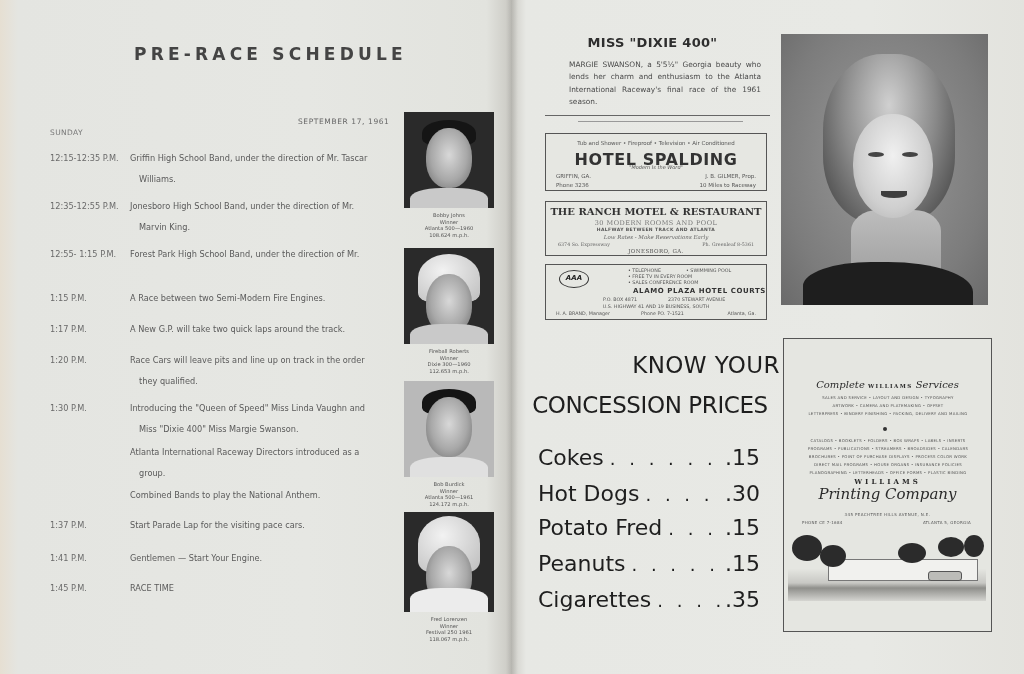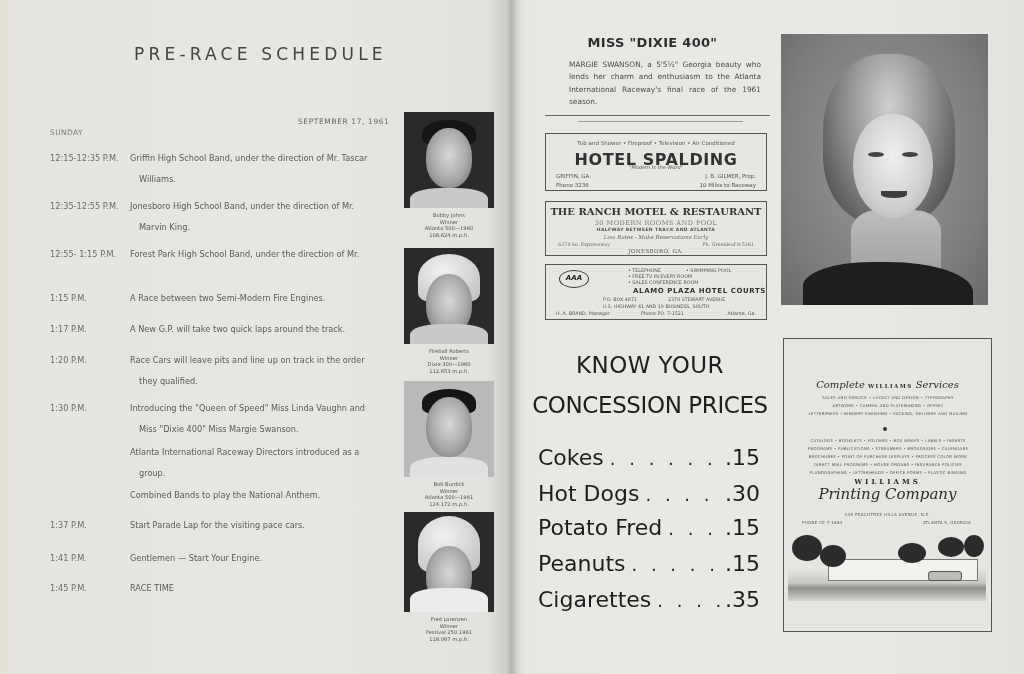--- a/index.html
+++ b/index.html
@@ -16,21 +16,21 @@
       background: linear-gradient(90deg, #cfcec8 0px, #e7e8e4 14px, #e8e9e5 70%, #e3e3de 100%);
     }
     .gutter {
       position: absolute; left: 506px; top: 0; width: 12px; height: 674px;
       background: linear-gradient(90deg, rgba(0,0,0,0) 0%, rgba(0,0,0,0.10) 50%, rgba(0,0,0,0) 100%);
     }
 
     
     .sched-title {
       position: absolute; left: 134px; top: 44px;
-      font-family: "DejaVu Sans", sans-serif; font-weight: normal;
+      font-family: "DejaVu Sans", sans-serif; font-weight: bold;
       font-size: 17px; letter-spacing: 4.2px; color: #444;
     }
     .sched-date {
       position: absolute; left: 298px; top: 117px;
       font-size: 7.5px; letter-spacing: 0.6px; color: #666;
     }
     .sched-day {
       position: absolute; left: 50px; top: 128px;
       font-size: 7.5px; letter-spacing: 0.4px; color: #777;
     }
@@ -103,21 +103,21 @@
     .ad-alamo .feats { position: absolute; left: 82px; top: 3px; font-size: 4.8px; line-height: 5.8px; color: #555; }
     .ad-alamo .feats .pool { position: absolute; left: 58px; top: 0; white-space: nowrap; }
     .ad-alamo .name { position: absolute; left: 0; top: 22px; width: 100%; text-align: right; font-size: 7px; font-weight: bold; letter-spacing: 0.6px; color: #333; }
     .ad-alamo .box { position: absolute; left: 57px; top: 32px; font-size: 4.8px; color: #555; }
     .ad-alamo .street { position: absolute; left: 122px; top: 32px; font-size: 4.8px; color: #555; }
     .ad-alamo .hwy { position: absolute; left: 0; top: 39px; width: 100%; text-align: center; font-size: 4.8px; color: #555; }
     .ad-alamo .mgr { position: absolute; left: 10px; top: 46px; font-size: 4.8px; color: #555; }
     .ad-alamo .phone { position: absolute; left: 95px; top: 46px; font-size: 4.8px; color: #555; }
     .ad-alamo .city { position: absolute; right: 10px; top: 46px; font-size: 4.8px; color: #555; }
 
-    .conc-h1 { position: absolute; left: 520px; top: 352px; width: 260px; text-align: center; font-size: 23px; color: #1e1e1e; letter-spacing: 0.4px; }
+    .conc-h1 { position: absolute; left: 520px; top: 352px; width: 260px; text-align: right; font-size: 23px; color: #1e1e1e; letter-spacing: 0.4px; }
     .conc-h2 { position: absolute; left: 520px; top: 392px; width: 260px; text-align: center; font-size: 23px; color: #1e1e1e; letter-spacing: -0.4px; }
     .price-row { position: absolute; left: 538px; width: 222px; font-size: 22px; color: #1e1e1e; height: 30px; display: flex; align-items: baseline; }
     .price-row .item { white-space: nowrap; }
     .price-row .dots { flex: 1; overflow: hidden; white-space: nowrap; letter-spacing: 4px; padding-left: 6px; font-size: 18px; }
     .price-row .price { white-space: nowrap; }
 
     .queen-photo {
       position: absolute; left: 781px; top: 34px; width: 207px; height: 271px;
       background: radial-gradient(ellipse at 50% 45%, #9a9a9a 0%, #7c7c7c 70%, #6a6a6a 100%);
       overflow: hidden;

